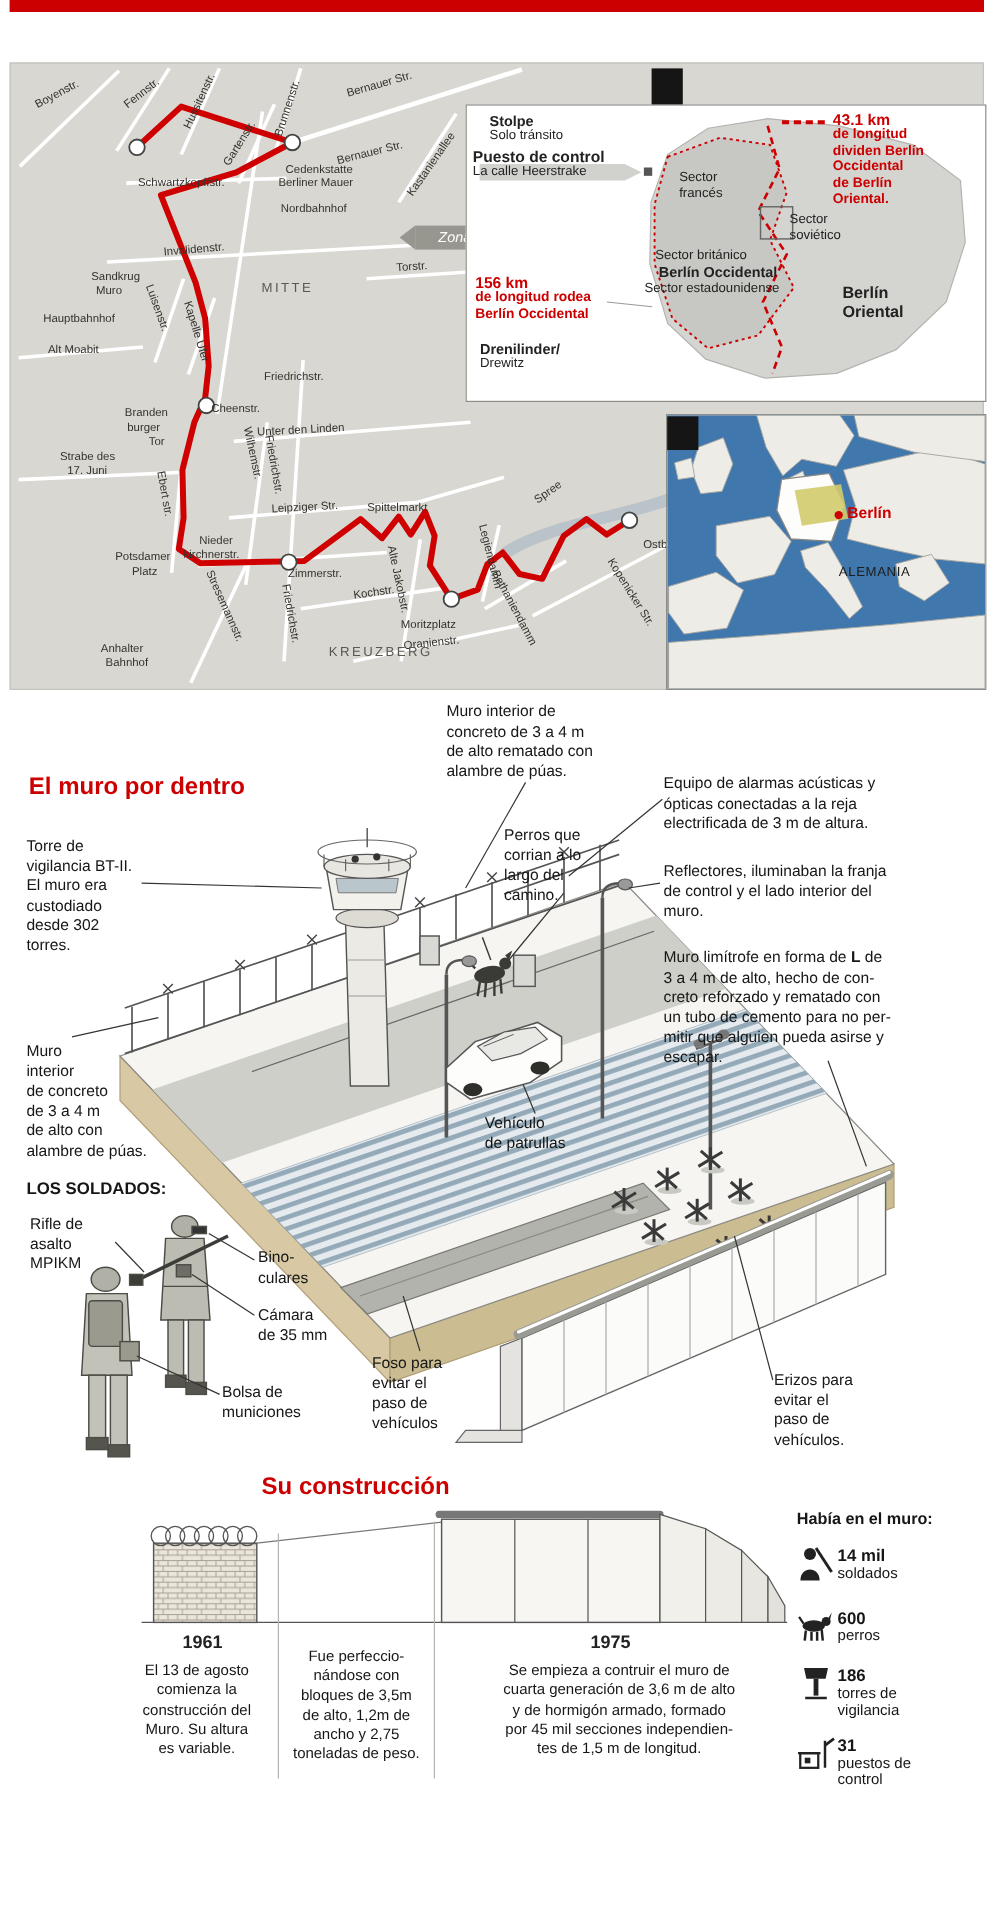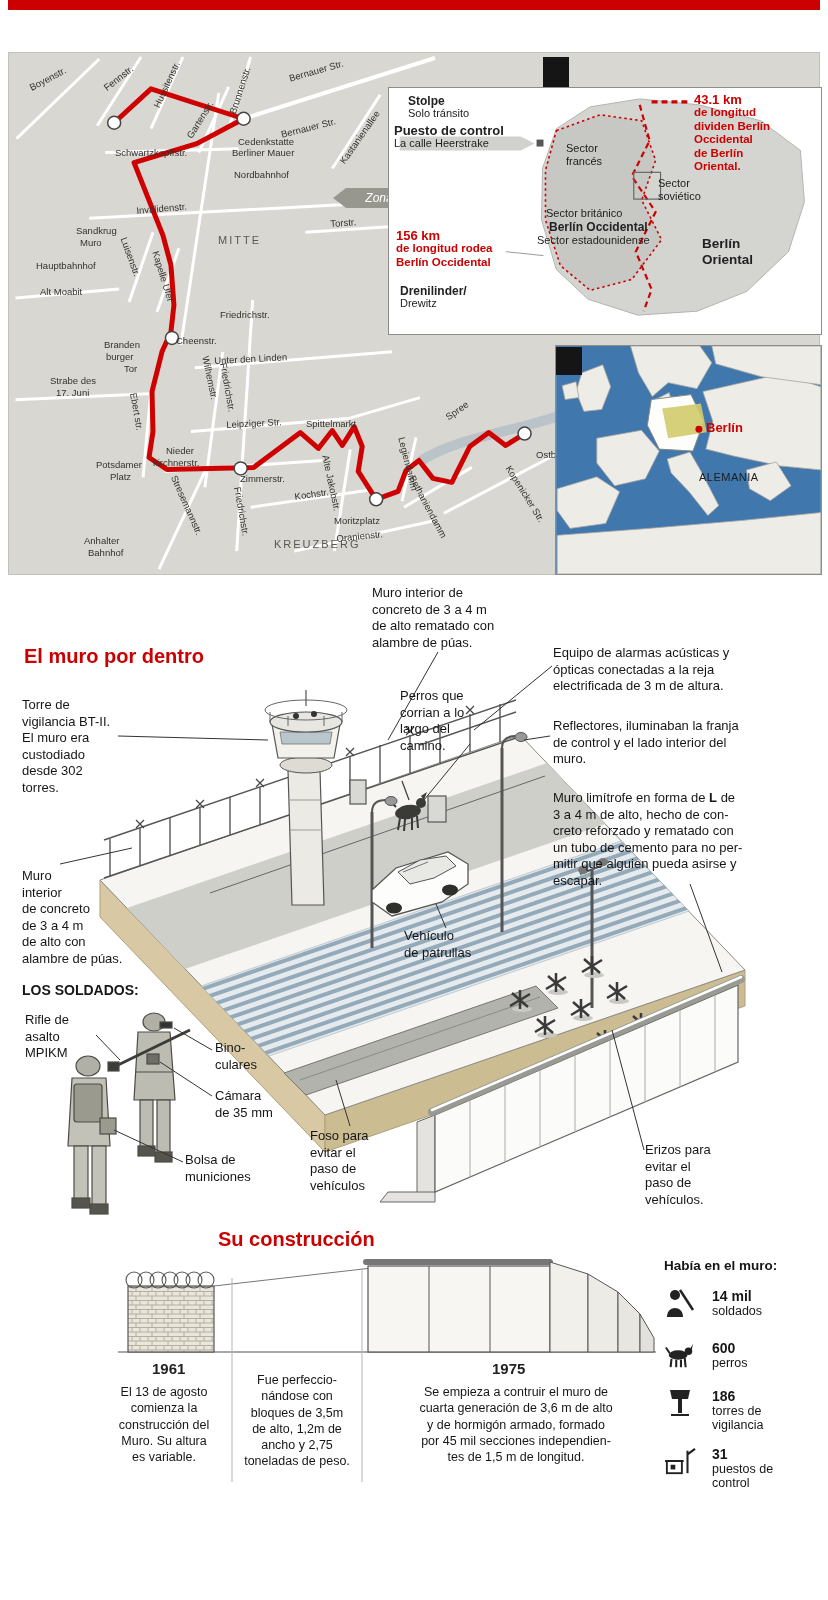--- a/index.html
+++ b/index.html
@@ -38,21 +38,21 @@
   .eu-country{position:absolute;left:699px;top:471px;font-size:11px;color:#1c1c1c;letter-spacing:.5px}
 
   .section-title{position:absolute;font-size:20px;font-weight:bold;color:#cc0000;white-space:nowrap}
   .scene{position:absolute;left:0;top:580px;width:828px;height:660px}
   .constr{position:absolute;left:0;top:1250px;width:828px;height:270px}
   .ann{position:absolute;font-size:13px;line-height:1.27;color:#161616}
 
   .year{position:absolute;font-size:15px;font-weight:bold;color:#222}
   .ctext{position:absolute;font-size:12.5px;line-height:1.3;text-align:center;color:#161616}
   .habia-title{position:absolute;left:664px;top:1258px;font-size:13.5px;font-weight:bold}
-  .hitem{position:absolute;left:664px;width:158px;display:flex;gap:16px;align-items:flex-start}
+  .hitem{position:absolute;left:664px;width:158px;display:flex;gap:2px;align-items:flex-start}
   .hicon{width:32px;height:30px;flex:0 0 auto}
   .hval{font-weight:bold;font-size:14px;line-height:1.15}
   .hlab{font-size:12.5px;line-height:1.15;white-space:pre-line}
   .demol{position:absolute;left:84px;top:1518px;font-size:19px;font-weight:bold;color:#cc0000;white-space:nowrap}
 
   .footer{position:absolute;left:0;top:1574px;width:828px;height:26px;background:#c9c8c3;border-top:1px solid #97968f}
   .footer .src{position:absolute;left:28px;top:6px;font-size:10.5px;color:#333}
   .footer .brand{position:absolute;right:26px;top:5px;font-size:11.5px;font-weight:bold;color:#222;letter-spacing:.5px}
 </style>
 </head>
@@ -458,21 +458,21 @@
 alambre de púas.</div>
     <div class="ann pre" style="left:553px;top:645px;width:266px">Equipo de alarmas acústicas y
 ópticas conectadas a la reja
 electrificada de 3 m de altura.</div>
     <div class="ann pre" style="left:22px;top:697px;width:110px">Torre de
 vigilancia BT-II.
 El muro era
 custodiado
 desde 302
 torres.</div>
-    <div class="ann pre" style="left:400px;top:688px;width:110px">Perros que
+    <div class="ann pre" style="left:420px;top:688px;width:110px">Perros que
 corrian a lo
 largo del
 camino.</div>
     <div class="ann pre" style="left:553px;top:718px;width:266px">Reflectores, iluminaban la franja
 de control y el lado interior del
 muro.</div>
     <div class="ann pre" style="left:553px;top:790px;width:266px"><span>Muro limítrofe en forma de </span><span class="bold">L</span><span> de
 3 a 4 m de alto, hecho de con-
 creto reforzado y rematado con
 un tubo de cemento para no per-

